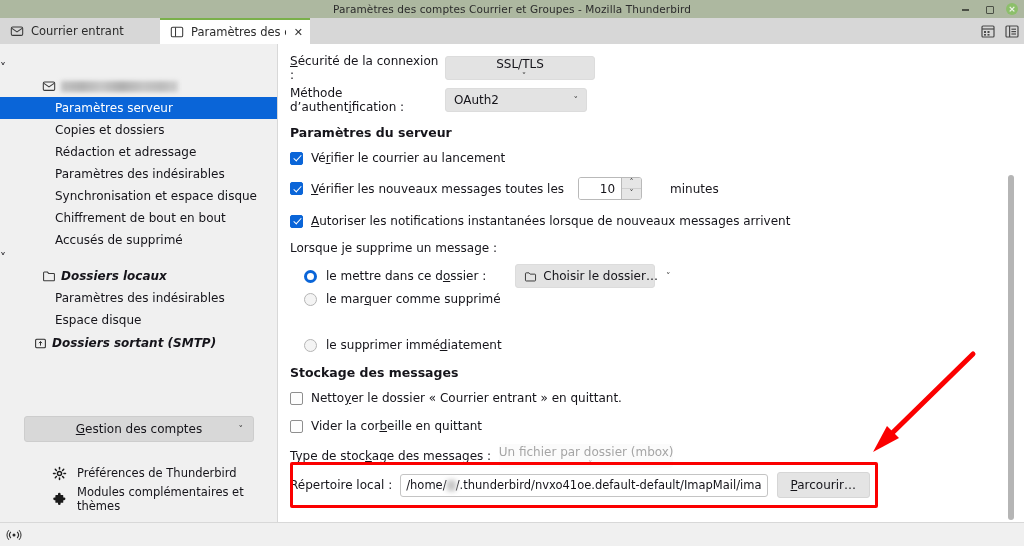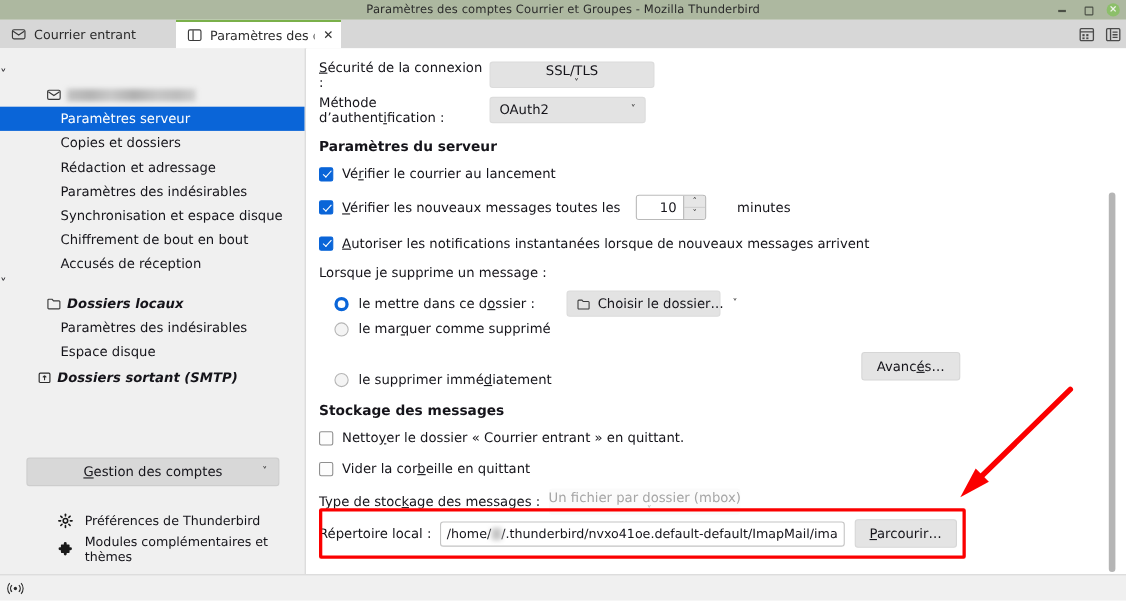--- a/index.html
+++ b/index.html
@@ -304,21 +304,21 @@
   <div>
     <div class="leaf">Paramètres des indésirables</div>
   </div>
   <div>
     <div class="leaf">Synchronisation et espace disque</div>
   </div>
   <div>
     <div class="leaf">Chiffrement de bout en bout</div>
   </div>
   <div>
-    <div class="leaf">Accusés de réception</div>
+    <div class="leaf">Accusés de supprimé</div>
   </div>
 
   <div class="acct-wrap">
     <span class="chev" style="top:5px;">˅</span>
     <div class="acct-row" style="padding-left:42px;">
       <span>
         <svg width="14" height="14" viewBox="0 0 16 16" style="display:block;">
           <path d="M1.8 12.6 V4.4 a0.9 0.9 0 0 1 0.9-0.9 H6.2 l1.4 1.6 H13.3 a0.9 0.9 0 0 1 0.9 0.9 V12.6 a0.9 0.9 0 0 1 -0.9 0.9 H2.7 a0.9 0.9 0 0 1 -0.9 -0.9 z" fill="none" stroke="#3a3a3a" stroke-width="1.2"></path>
         </svg>
       </span>
@@ -445,23 +445,20 @@
   <div class="rbrow" style="position:absolute; left:25px; top:248px;">
     <span class="rb"></span>
     <span class="cblabel">le mar<span class="ulc">q</span>uer comme supprimé</span>
   </div>
 
   <div class="rbrow" style="position:absolute; left:25px; top:274px;margin-top:20px;">
     <span class="rb"></span>
     <span class="cblabel">le supprimer immé<span class="ulc">d</span>iatement</span>
   </div>
 
-  <div class="btn" style="position:absolute; left:504px; top:276px;">
-    <span>Avanc<span class="ulc">é</span>s…</span>
-  </div>
 
   <div class="section-title" style="position:absolute; left:11px; top:321px;">Stockage des messages</div>
 
   <div class="cbrow" style="position:absolute; left:11px; top:347px;">
     <span class="cb"></span>
     <span class="cblabel">Netto<span class="ulc">y</span>er le dossier « Courrier entrant » en quittant.</span>
   </div>
 
   <div class="cbrow" style="position:absolute; left:11px; top:375px;">
     <span class="cb"></span>

